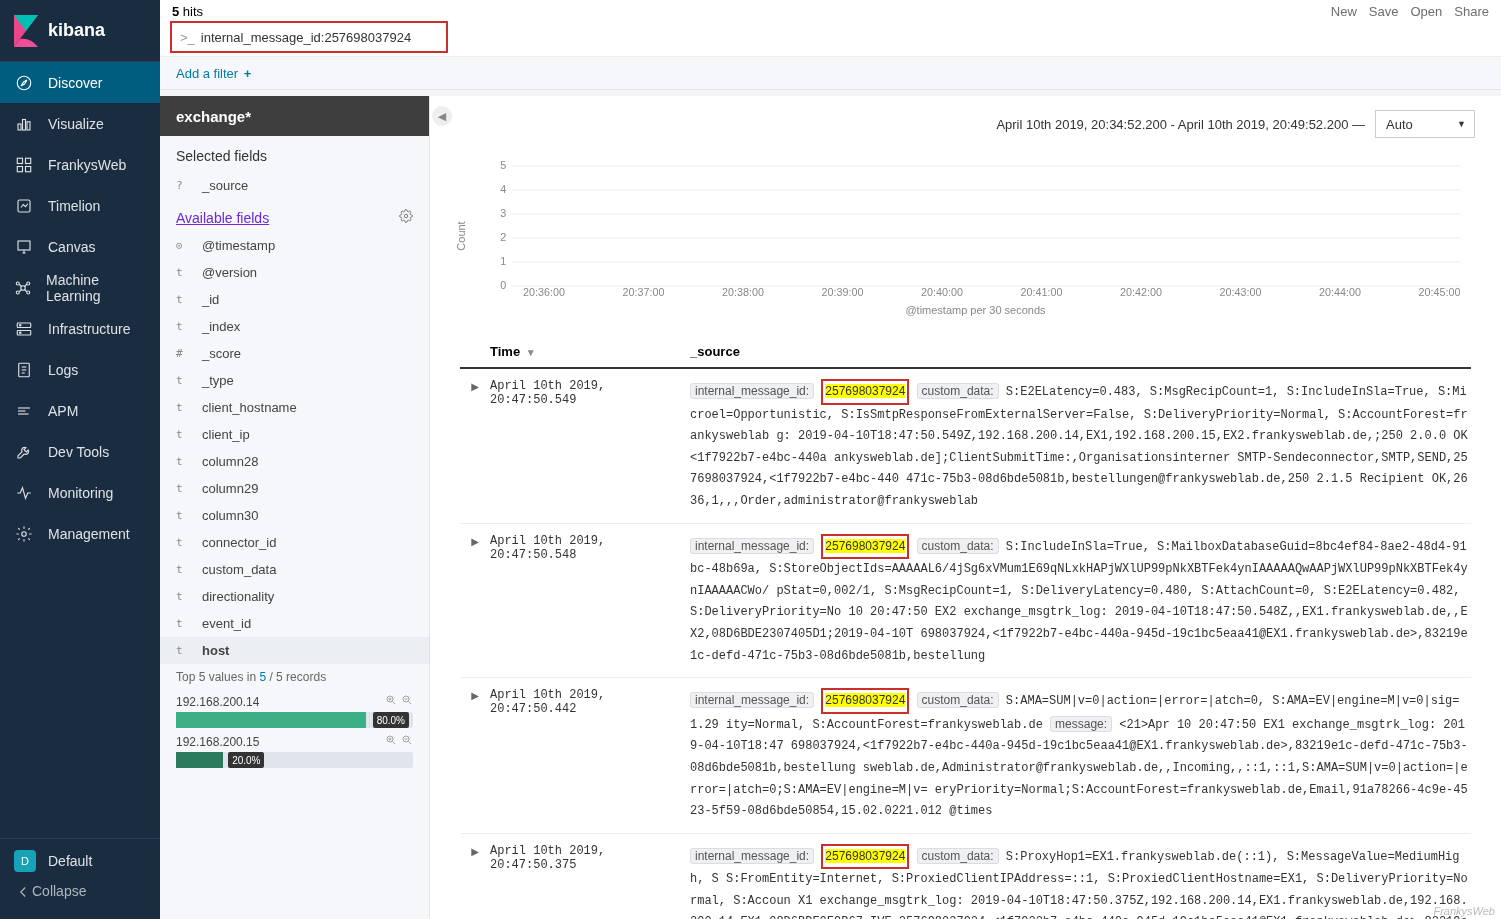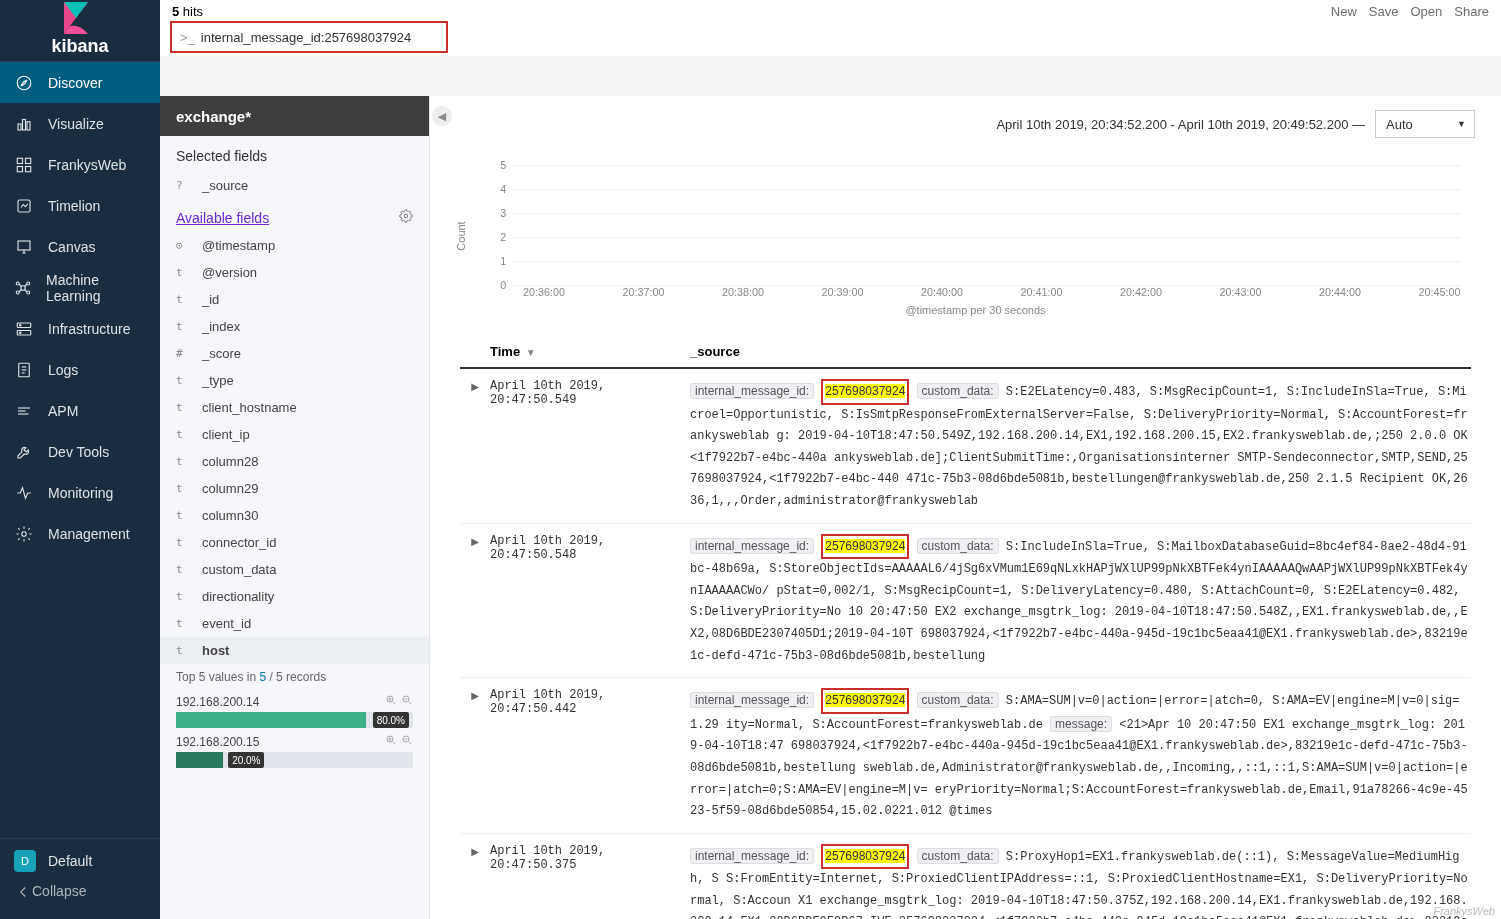--- a/index.html
+++ b/index.html
@@ -1,20 +1,20 @@
 <!DOCTYPE html>
 <html><head>
 <meta charset="utf-8">
 <style>
 * { margin: 0; padding: 0; box-sizing: border-box; font-family: -apple-system, BlinkMacSystemFont, "Segoe UI", Helvetica, Arial, sans-serif; }
 body { background: #f5f5f5; width: 1501px; height: 919px; overflow: hidden; position: relative; }
 
 
 .sidebar { position: absolute; left: 0; top: 0; width: 160px; height: 100%; background: #1a2c3f; color: #dee2e6; display: flex; flex-direction: column; z-index: 100; }
-.logo-area { height: 62px; display: flex; align-items: center; padding: 0 12px; background: #1a2c3f; border-bottom: 1px solid #2a3d52; flex-direction: column; }
+.logo-area { height: 62px; display: flex; align-items: center; padding: 0 12px; background: #1a2c3f; border-bottom: 1px solid #2a3d52; }
 .logo-k { width: 28px; height: 36px; margin-right: 8px; }
 .logo-text { color: #fff; font-size: 18px; font-weight: 600; }
 .nav-item { display: flex; align-items: center; height: 41px; padding: 0 14px; color: #dee2e6; font-size: 14px; cursor: pointer; }
 .nav-item.active { background: #005d7f; color: #fff; }
 .nav-item .icon { width: 20px; height: 20px; margin-right: 14px; display: inline-flex; align-items: center; justify-content: center; }
 .nav-bottom { margin-top: auto; border-top: 1px solid #2a3d52; }
 .default-item { display: flex; align-items: center; height: 44px; padding: 0 14px; font-size: 14px; }
 .default-badge { background: #17a2b8; color: #fff; width: 22px; height: 22px; border-radius: 4px; display: inline-flex; align-items: center; justify-content: center; font-size: 11px; margin-right: 12px; }
 .collapse-item { display: flex; align-items: flex-start; height: 36px; padding: 0 14px; font-size: 14px; color: #adb5bd; }
 
@@ -243,20 +243,23 @@
         <span>Save</span>
         <span>Open</span>
         <span>Share</span>
       </div>
   </div>
   <div class="search-row">
     <div class="search-box">
       <span class="search-prompt">&gt;_</span>
       <span>internal_message_id:257698037924</span>
     </div>
+  </div>
+  <div class="filter-row">
+    <a><span>Add a filter</span> <span class="plus">+</span></a>
   </div>
 </div>
 
 <div class="fields-sidebar">
   <div class="index-header">exchange*</div>
   <div class="fields-section-title">Selected fields</div>
   <div id="selected-fields">
       <div class="field-item">
         <span class="ftype">?</span>
         <span class="fname">_source</span>

